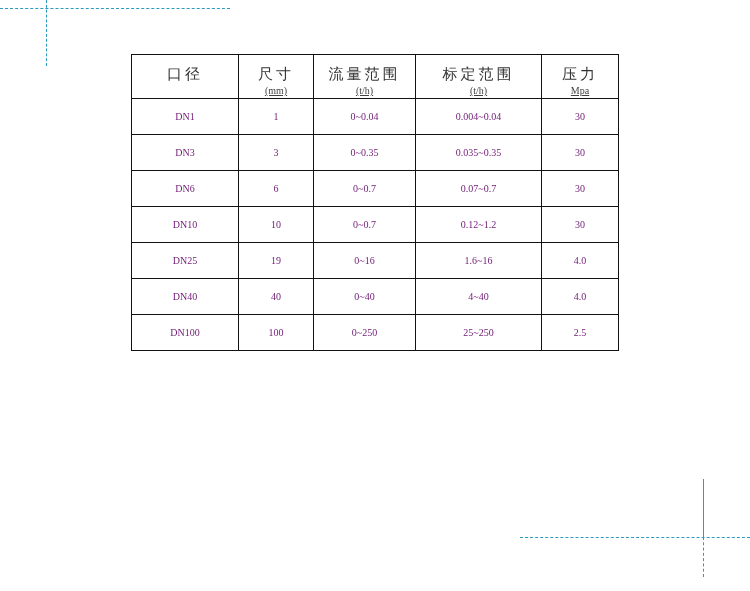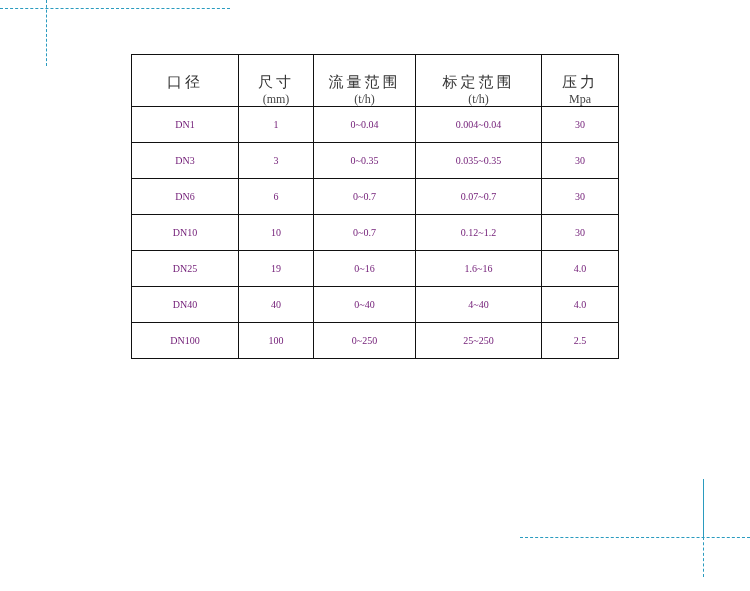--- a/index.html
+++ b/index.html
@@ -37,37 +37,38 @@
     table.spec td, table.spec th {
       border: 1px solid #111;
       text-align: center;
       vertical-align: middle;
       padding: 0;
       font-weight: normal;
     }
     table.spec th {
       height: 44px;
       vertical-align: top;
-      padding-top: 18px;
+      padding-top: 10px;
       box-sizing: border-box;
     }
     .hdr-main {
       display: block;
       font-family: "DejaVu Serif", serif;
       font-size: 15px;
       letter-spacing: 3px;
       line-height: 18px;
       color: #333;
     }
     .hdr-sub {
       display: block;
-      font-size: 12px;
+      font-size: 10px;
       line-height: 14px;
       color: #444;
       margin-top: 1px;
+      text-decoration: underline;
     }
     table.spec td {
       font-size: 10px;
       height: 35px;
       color: #701a75;
     }
     col.c0 { width: 107px; }
     col.c1 { width: 75px; }
     col.c2 { width: 102px; }
     col.c3 { width: 126px; }

